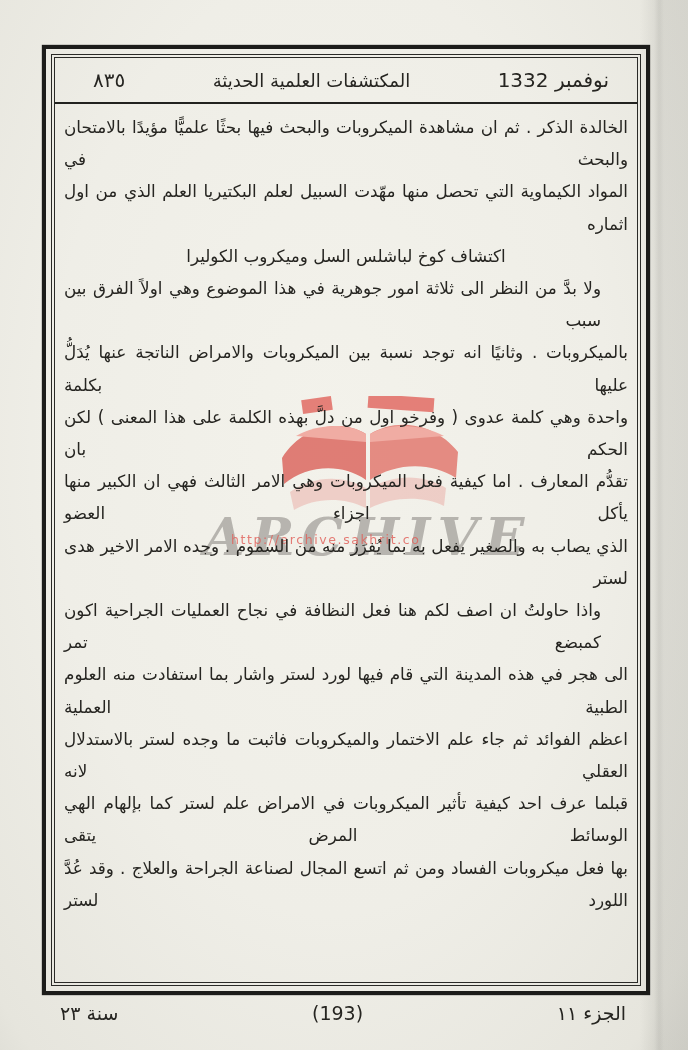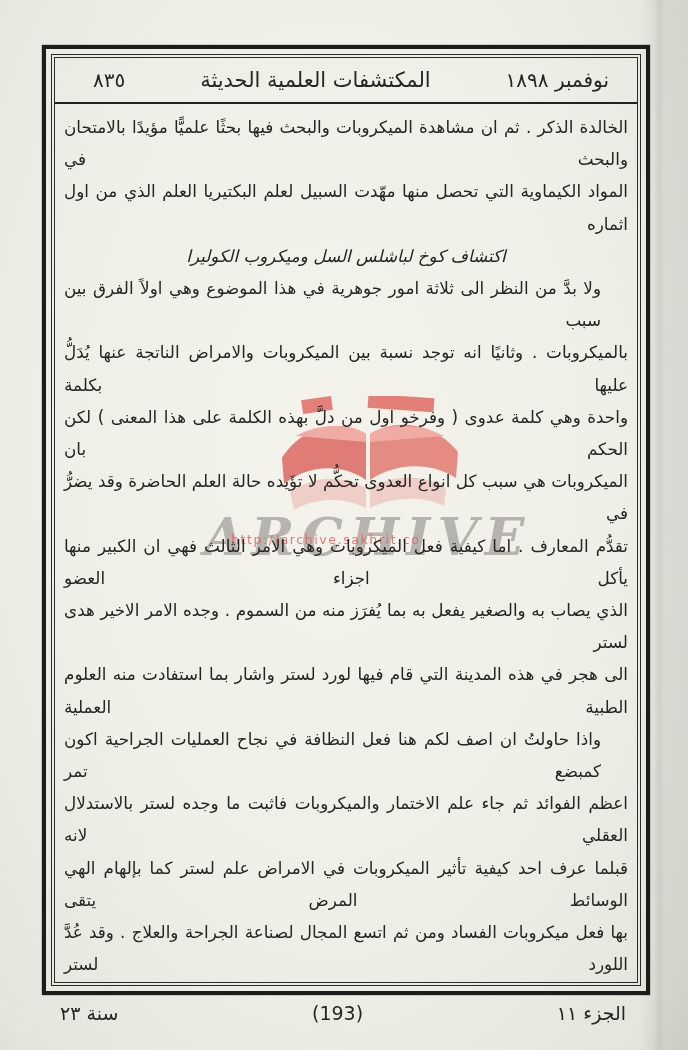--- a/index.html
+++ b/index.html
@@ -14,27 +14,27 @@
     background:linear-gradient(to right,rgba(120,120,115,0),rgba(120,120,115,.10),rgba(120,120,115,0));}
   
   .frame-outer{position:absolute;top:45px;left:42px;right:38px;bottom:55px;
     border:4px solid #1c1c1a;box-shadow:0 0 1px #1c1c1a;}
   .frame-mid{position:absolute;inset:5px;border:1px solid #2a2a27;}
   .frame-inner{position:absolute;inset:2px;border:1px solid #2a2a27;display:flex;flex-direction:column;}
   
   .page-header{direction:rtl;display:flex;align-items:center;justify-content:space-between;
     height:44px;padding:0 28px 0 38px;border-bottom:2px solid #22221f;
     font-size:20px;letter-spacing:.5px;}
-  .page-header .h-center{font-size:21px;}
+  .page-header .h-center{font-size:18px;}
   
   .article{direction:rtl;position:relative;z-index:2;flex:1;padding:7px 9px 0 9px;
     font-size:16.8px;line-height:32.2px;}
   .line{text-align:justify;text-align-last:justify;white-space:normal;}
   .line.indent{padding-right:27px;}
-  .line.center{text-align:left;text-align-last:center;font-style:italic;}
+  .line.center{text-align:left;text-align-last:center;}
   
   .watermark{position:absolute;z-index:1;pointer-events:none;}
   .wm-book{left:268px;top:396px;width:204px;height:126px;}
   .wm-archive{left:204px;top:506px;font-family:"DejaVu Serif",serif;font-size:52px;
     font-weight:bold;letter-spacing:7px;color:rgba(128,124,121,.52);font-style:italic;}
   .wm-url{left:231px;top:532px;font-size:12.5px;letter-spacing:1.6px;
     color:rgba(224,96,90,.82);font-family:"DejaVu Sans",sans-serif;}
   
   .page-footer{position:absolute;left:0;right:0;top:1002px;direction:rtl;
     display:flex;justify-content:space-between;align-items:center;
@@ -58,37 +58,36 @@
   </g>
 </svg>
 <div class="watermark wm-archive">ARCHIVE</div>
 <div class="watermark wm-url">http://archive.sakhrit.co</div>
 
 <div class="frame-outer">
   <div class="frame-mid">
     <div class="frame-inner">
 
       <div class="page-header">
-        <span class="h-right">نوفمبر ١٨٩٨</span>
+        <span class="h-right">نوفمبر 1332</span>
         <span class="h-center">المكتشفات العلمية الحديثة</span>
         <span class="h-left">٨٣٥</span>
       </div>
 
       <div class="article">
         <div class="line">الخالدة الذكر . ثم ان مشاهدة الميكروبات والبحث فيها بحثًا علميًّا مؤيدًا بالامتحان والبحث في</div>
         <div class="line">المواد الكيماوية التي تحصل منها مهّدت السبيل لعلم البكتيريا العلم الذي من اول اثماره</div>
         <div class="line center">اكتشاف كوخ لباشلس السل وميكروب الكوليرا</div>
         <div class="line indent">ولا بدَّ من النظر الى ثلاثة امور جوهرية في هذا الموضوع وهي اولاً الفرق بين سبب</div>
         <div class="line">بالميكروبات . وثانيًا انه توجد نسبة بين الميكروبات والامراض الناتجة عنها يُدَلُّ عليها بكلمة</div>
         <div class="line">واحدة وهي كلمة عدوى ( وفرخو اول من دلَّ بهذه الكلمة على هذا المعنى ) لكن الحكم بان</div>
-        <div class="line">الميكروبات هي سبب كل انواع العدوى تحكُّم لا تؤَيده حالة العلم الحاضرة وقد يضرُّ في</div>
         <div class="line">تقدُّم المعارف . اما كيفية فعل الميكروبات وهي الامر الثالث فهي ان الكبير منها يأكل اجزاء العضو</div>
         <div class="line">الذي يصاب به والصغير يفعل به بما يُفرَز منه من السموم . وجده الامر الاخير هدى لستر</div>
+        <div class="line indent">واذا حاولتُ ان اصف لكم هنا فعل النظافة في نجاح العمليات الجراحية اكون كمبضع تمر</div>
         <div class="line">الى هجر في هذه المدينة التي قام فيها لورد لستر واشار بما استفادت منه العلوم الطبية العملية</div>
-        <div class="line indent">واذا حاولتُ ان اصف لكم هنا فعل النظافة في نجاح العمليات الجراحية اكون كمبضع تمر</div>
         <div class="line">اعظم الفوائد ثم جاء علم الاختمار والميكروبات فاثبت ما وجده لستر بالاستدلال العقلي لانه</div>
         <div class="line">قبلما عرف احد كيفية تأثير الميكروبات في الامراض علم لستر كما بإلهام الهي الوسائط المرض يتقى</div>
         <div class="line">بها فعل ميكروبات الفساد ومن ثم اتسع المجال لصناعة الجراحة والعلاج . وقد عُدَّ اللورد لستر</div>
 
       </div>
 
     </div>
   </div>
 </div>
 

